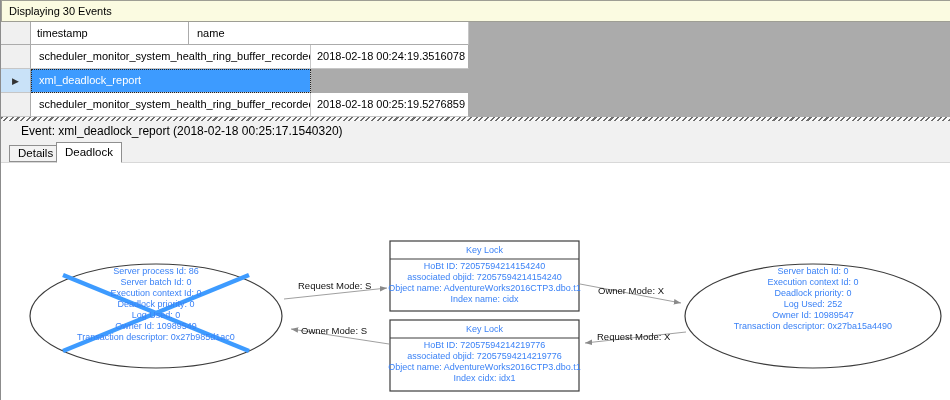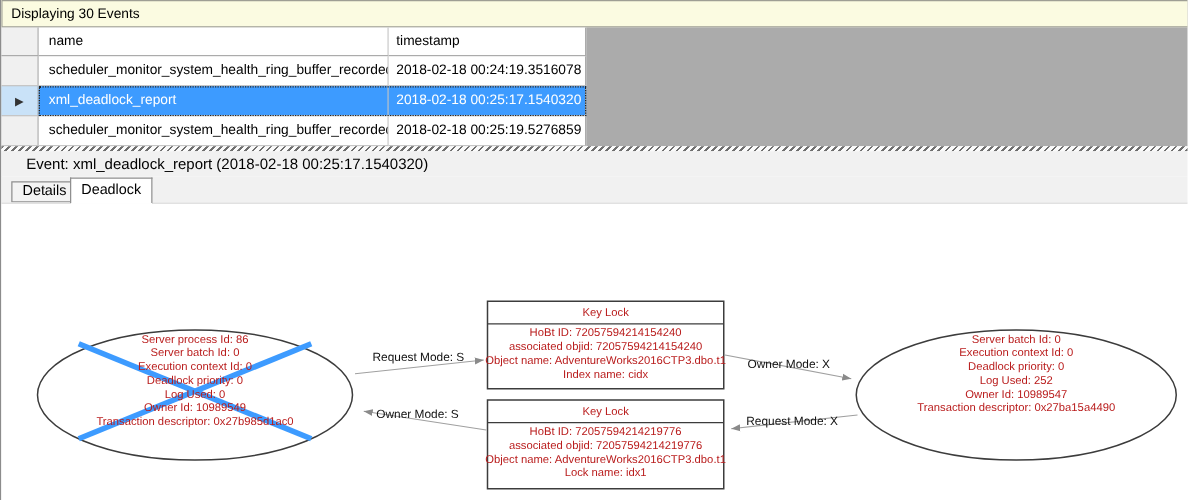--- a/index.html
+++ b/index.html
@@ -58,55 +58,54 @@
   }
   .tab.inactive{left:8px;top:4px;height:17px;line-height:15px;background:#F3F3F3;}
   .tab.active{left:55px;top:1px;height:21px;line-height:18px;background:#FFFFFF;border-bottom:1px solid #FFFFFF;z-index:3;}
   
   .panel{
     position:absolute;left:0;top:162px;width:950px;height:238px;background:#FFFFFF;
     border-top:1px solid #D8D8D8;box-sizing:border-box;
   }
   .panel svg{position:absolute;left:0;top:0;}
   .node-text{
-    position:absolute;text-align:center;color:#b91c1c;
+    position:absolute;text-align:center;color:#3b82f6;
   }
   .nodeline{height:11px;line-height:11px;font-size:9px;white-space:nowrap;}
   .boxtitle{height:14px;line-height:14px;font-size:9px;white-space:nowrap;text-align:center;}
   .edge-label{font-size:9.5px;fill:#111;}
 </style>
 </head>
 <body>
 
 <div class="info-bar">
   <span>Displaying 30 Events</span>
 </div>
 
 <div class="grid">
   <div class="trow hdr">
     <div class="cell hdrcell"></div>
     <div class="rowbody">
+      <div class="cell tscell">timestamp</div>
       <div class="cell namecell">name</div>
-      <div class="cell tscell">timestamp</div>
     </div>
   </div>
   <div class="trow">
     <div class="cell hdrcell"></div>
     <div class="rowbody">
       <div class="cell namecell">scheduler_monitor_system_health_ring_buffer_recorded</div>
       <div class="cell tscell">2018-02-18 00:24:19.3516078</div>
     </div>
   </div>
   <div class="trow selected">
     <div class="cell hdrcell">
       <span class="row-arrow">▶</span>
     </div>
     <div class="rowbody">
       <div class="cell namecell">xml_deadlock_report</div>
-      <div class="cell tscell">2018-02-18 00:25:17.1540320</div>
     </div>
   </div>
   <div class="trow">
     <div class="cell hdrcell"></div>
     <div class="rowbody">
       <div class="cell namecell">scheduler_monitor_system_health_ring_buffer_recorded</div>
       <div class="cell tscell">2018-02-18 00:25:19.5276859</div>
     </div>
   </div>
 </div>
@@ -187,15 +186,15 @@
     <div class="nodeline">Index name: cidx</div>
   </div>
 
   <div class="node-text" style="left:390px;top:159px;width:187px;">
     <div class="boxtitle">Key Lock</div>
   </div>
   <div class="node-text" style="left:381px;top:177px;width:205px;text-align:center;">
     <div class="nodeline">HoBt ID: 72057594214219776</div>
     <div class="nodeline">associated objid: 72057594214219776</div>
     <div class="nodeline">Object name: AdventureWorks2016CTP3.dbo.t1</div>
-    <div class="nodeline">Lock name: idx1</div>
+    <div class="nodeline">Index cidx: idx1</div>
   </div>
 </div>
 
 </body></html>

